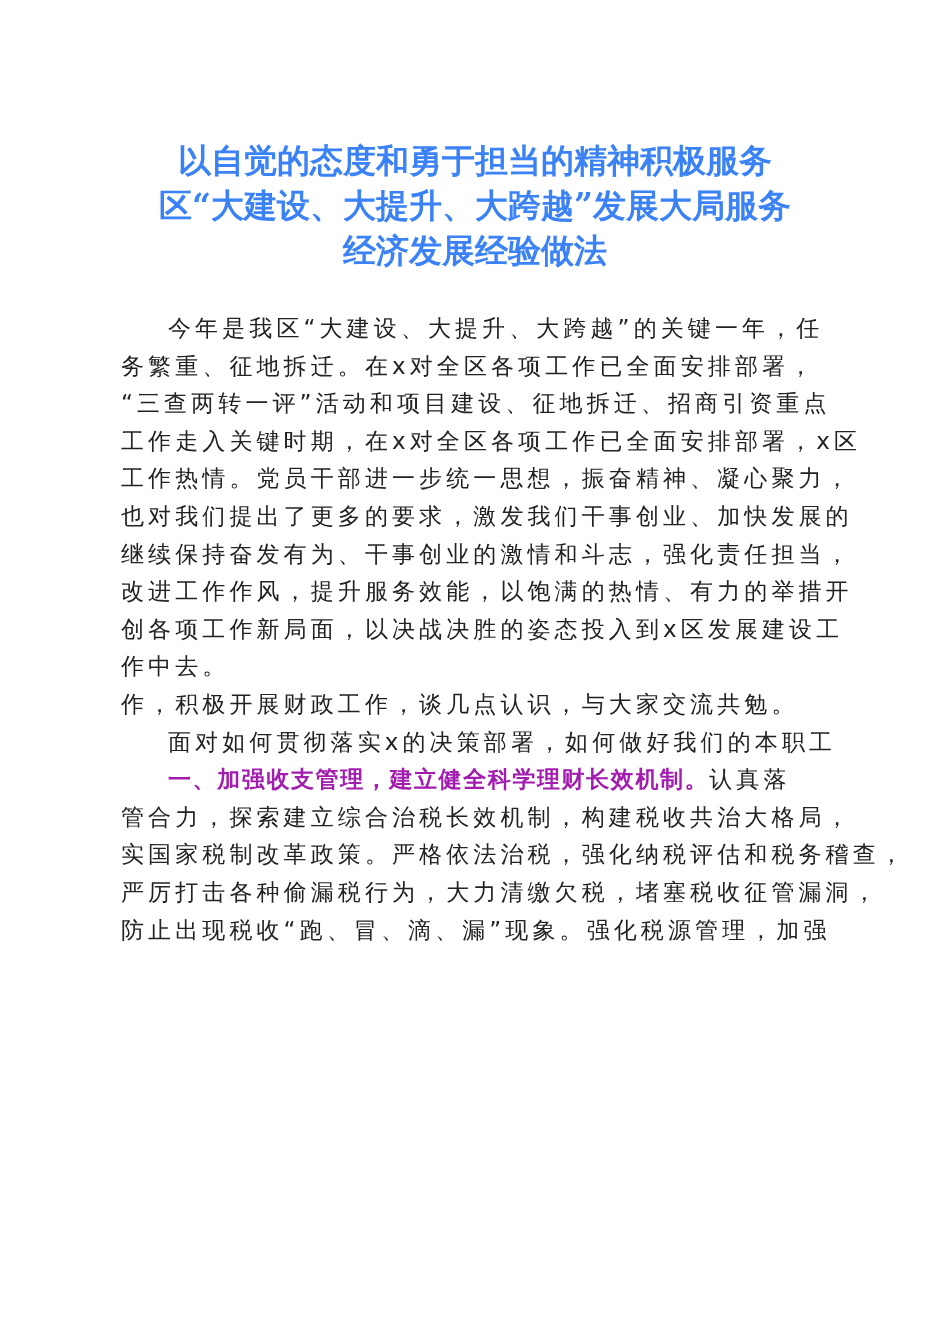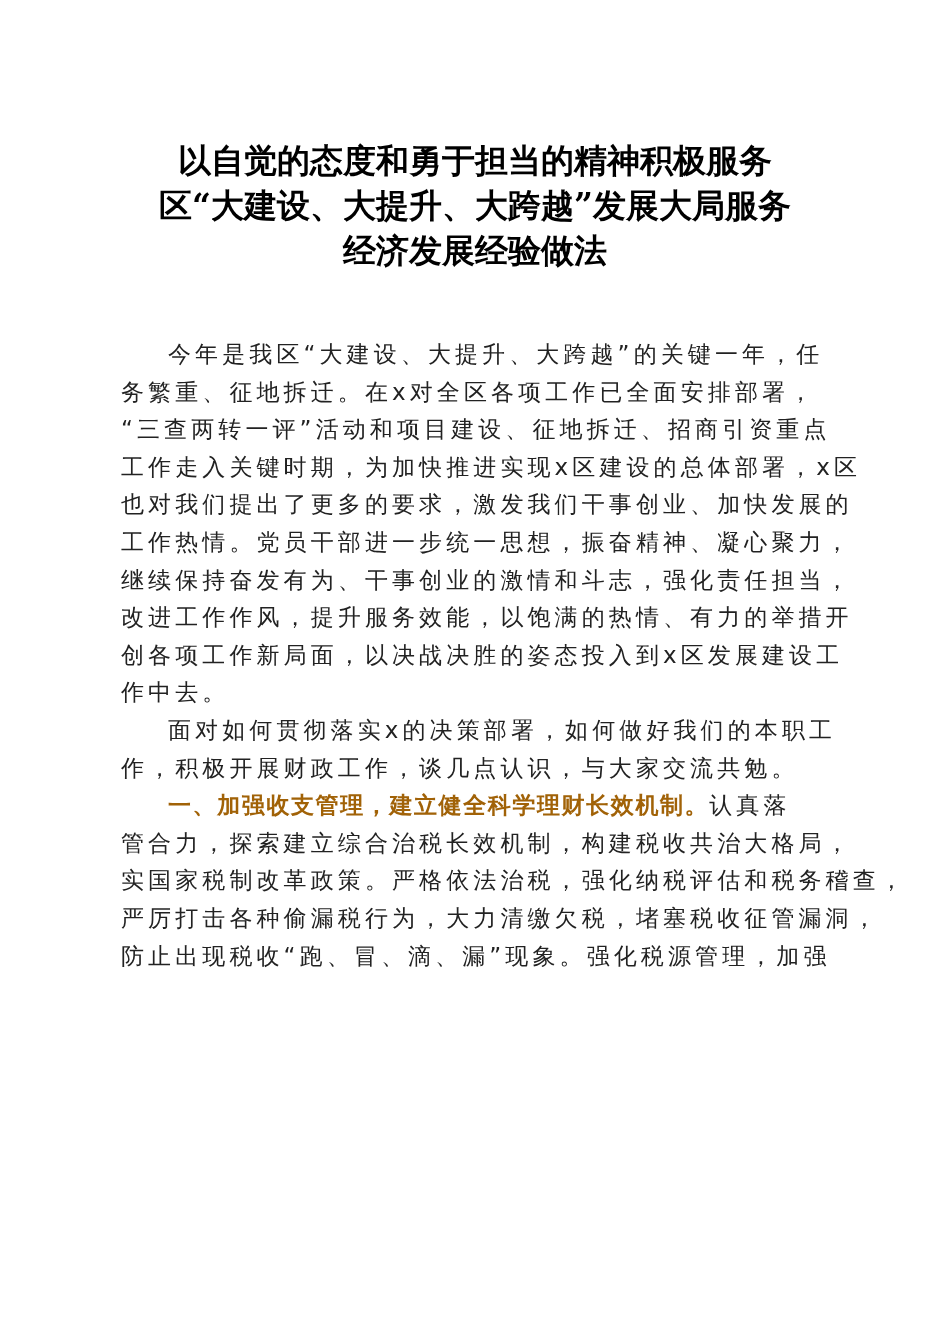--- a/index.html
+++ b/index.html
@@ -1,60 +1,60 @@
 <!DOCTYPE html>
 <html><head>
   <meta charset="utf-8">
   <style>
     html, body { margin: 0; padding: 0; background: #ffffff; }
     body { width: 950px; height: 1344px; overflow: hidden; position: relative; }
     .page { position: absolute; left: 0; top: 0; width: 950px; height: 1344px; background: #fff; }
     .title {
       position: absolute; left: 0; top: 138px; width: 950px;
       text-align: center; font-family: "DejaVu Serif", "Liberation Serif", serif;
-      font-weight: bold; font-size: 33px; line-height: 45px; color: #000000;
+      font-weight: bold; font-size: 33px; line-height: 45px; color: #3b82f6;
       letter-spacing: 0px;
     }
     .title div { white-space: nowrap; }
     .body {
-      position: absolute; left: 121px; top: 336px; width: 712px;
+      position: absolute; left: 121px; top: 310px; width: 712px;
       font-family: "DejaVu Sans", "Liberation Sans", sans-serif;
       font-size: 23px; line-height: 37.6px; color: #222;
     }
     .line { white-space: nowrap; height: 37.6px; letter-spacing: 4.1px; }
     .indent { padding-left: 47px; }
-    .bold { font-weight: bold; color: #a16207; letter-spacing: 1.6px; font-family: Liberation Mono, monospace; }
+    .bold { font-weight: bold; color: #a21caf; letter-spacing: 1.6px; font-family: Liberation Mono, monospace; }
   </style>
 </head>
 <body>
 
 <div class="page">
   <div class="title">
     <div>以自觉的态度和勇于担当的精神积极服务</div>
     <div>区“大建设、大提升、大跨越”发展大局服务</div>
     <div>经济发展经验做法</div>
   </div>
 
   <div class="body">
     <div>
       <div class="line indent">今年是我区“大建设、大提升、大跨越”的关键一年，任</div>
       <div class="line">务繁重、征地拆迁。在x对全区各项工作已全面安排部署，</div>
       <div class="line">“三查两转一评”活动和项目建设、征地拆迁、招商引资重点</div>
-      <div class="line">工作走入关键时期，为加快推进实现x区建设的总体部署，x区</div>
+      <div class="line">工作走入关键时期，在x对全区各项工作已全面安排部署，x区</div>
+      <div class="line">工作热情。党员干部进一步统一思想，振奋精神、凝心聚力，</div>
       <div class="line">也对我们提出了更多的要求，激发我们干事创业、加快发展的</div>
-      <div class="line">工作热情。党员干部进一步统一思想，振奋精神、凝心聚力，</div>
       <div class="line">继续保持奋发有为、干事创业的激情和斗志，强化责任担当，</div>
       <div class="line">改进工作作风，提升服务效能，以饱满的热情、有力的举措开</div>
       <div class="line">创各项工作新局面，以决战决胜的姿态投入到x区发展建设工</div>
       <div class="line">作中去。</div>
     </div>
 
     <div>
+      <div class="line">作，积极开展财政工作，谈几点认识，与大家交流共勉。</div>
       <div class="line indent">面对如何贯彻落实x的决策部署，如何做好我们的本职工</div>
-      <div class="line">作，积极开展财政工作，谈几点认识，与大家交流共勉。</div>
     </div>
 
     <div>
       <div class="line indent">
         <span class="bold">一、加强收支管理，建立健全科学理财长效机制。</span><span>认真落</span>
       </div>
       <div class="line">管合力，探索建立综合治税长效机制，构建税收共治大格局，</div>
       <div class="line">实国家税制改革政策。严格依法治税，强化纳税评估和税务稽查，</div>
       <div class="line">严厉打击各种偷漏税行为，大力清缴欠税，堵塞税收征管漏洞，</div>
       <div class="line">防止出现税收“跑、冒、滴、漏”现象。强化税源管理，加强</div>

